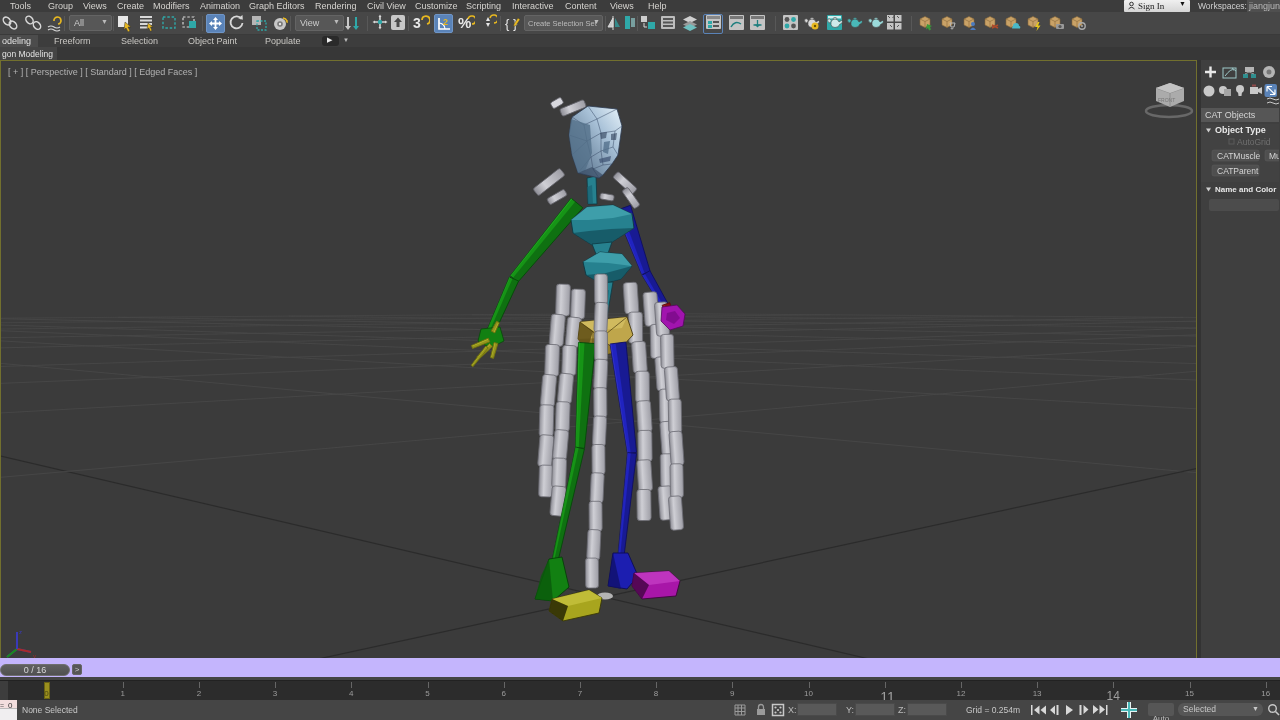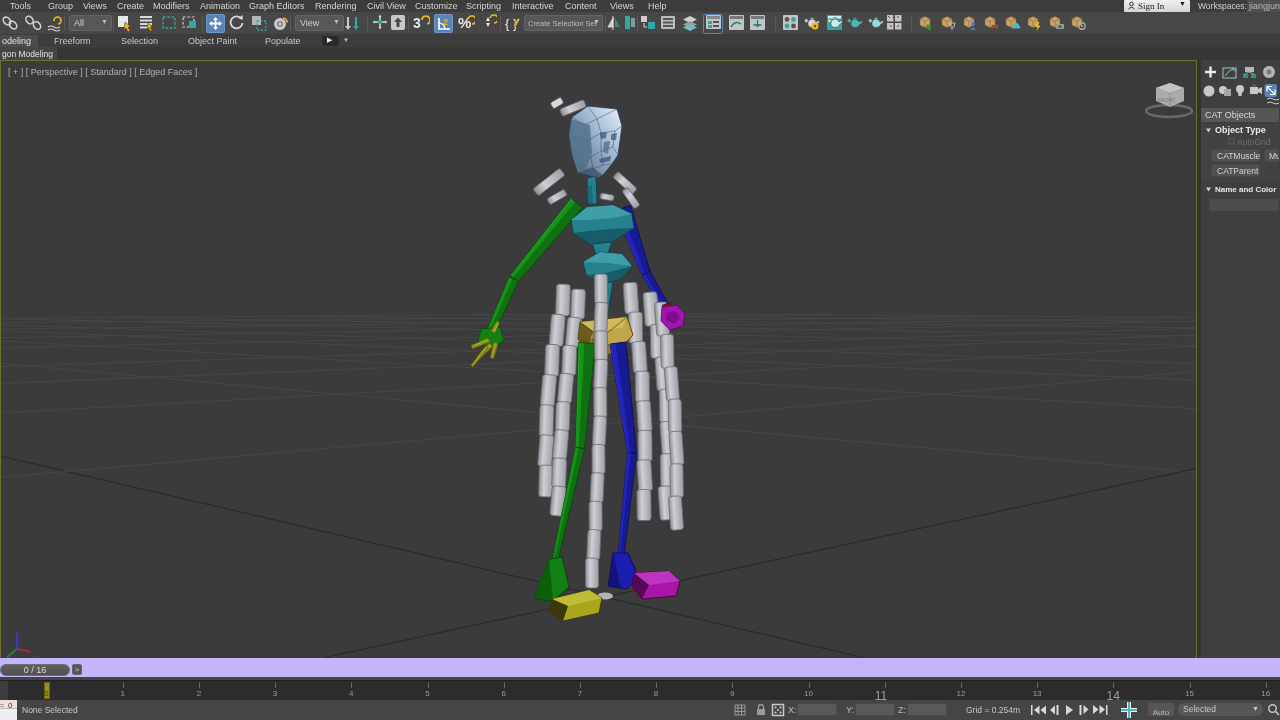--- a/index.html
+++ b/index.html
@@ -533,21 +533,21 @@
     <div style="position:absolute;left:493.7px;top:8px;width:20px;text-align:center;color:#9d9d9d;font-size:8px">6</div>
     <div style="position:absolute;left:579.9px;top:1px;width:1px;height:6px;background:#666"></div>
     <div style="position:absolute;left:569.9px;top:8px;width:20px;text-align:center;color:#9d9d9d;font-size:8px">7</div>
     <div style="position:absolute;left:656.1px;top:1px;width:1px;height:6px;background:#666"></div>
     <div style="position:absolute;left:646.1px;top:8px;width:20px;text-align:center;color:#9d9d9d;font-size:8px">8</div>
     <div style="position:absolute;left:732.3px;top:1px;width:1px;height:6px;background:#666"></div>
     <div style="position:absolute;left:722.3px;top:8px;width:20px;text-align:center;color:#9d9d9d;font-size:8px">9</div>
     <div style="position:absolute;left:808.5px;top:1px;width:1px;height:6px;background:#666"></div>
     <div style="position:absolute;left:798.5px;top:8px;width:20px;text-align:center;color:#9d9d9d;font-size:8px">10</div>
     <div style="position:absolute;left:884.7px;top:1px;width:1px;height:6px;background:#666"></div>
-    <div style="position:absolute;left:874.7px;top:8px;width:20px;text-align:left;color:#9d9d9d;font-size:12px">11</div>
+    <div style="position:absolute;left:874.7px;top:8px;width:20px;text-align:right;color:#9d9d9d;font-size:14px">11</div>
     <div style="position:absolute;left:960.9px;top:1px;width:1px;height:6px;background:#666"></div>
     <div style="position:absolute;left:950.9px;top:8px;width:20px;text-align:center;color:#9d9d9d;font-size:8px">12</div>
     <div style="position:absolute;left:1037.1px;top:1px;width:1px;height:6px;background:#666"></div>
     <div style="position:absolute;left:1027.1px;top:8px;width:20px;text-align:center;color:#9d9d9d;font-size:8px">13</div>
     <div style="position:absolute;left:1113.3px;top:1px;width:1px;height:6px;background:#666"></div>
     <div style="position:absolute;left:1103.3px;top:8px;width:20px;text-align:center;color:#9d9d9d;font-size:12px">14</div>
     <div style="position:absolute;left:1189.5px;top:1px;width:1px;height:6px;background:#666"></div>
     <div style="position:absolute;left:1179.5px;top:8px;width:20px;text-align:center;color:#9d9d9d;font-size:8px">15</div>
     <div style="position:absolute;left:1265.7px;top:1px;width:1px;height:6px;background:#666"></div>
     <div style="position:absolute;left:1255.7px;top:8px;width:20px;text-align:center;color:#9d9d9d;font-size:8px">16</div>
@@ -586,18 +586,18 @@
 <path d="M1 2 v10 h1.5 v-10 z M4 7 l5.5 -4.5 v9 z M10.5 7 l5.5 -4.5 v9 z" transform="translate(0,0)"></path>
 <path d="M20 7 l5 -4.5 v9 z M26.5 2 h2 v10 h-2 z"></path>
 <path d="M36 2 l7 5 l-7 5 z"></path>
 <path d="M49.5 2 h2 v10 h-2 z M53.5 2 l5 4.5 l-5 4.5 z"></path>
 <path d="M63 2 l5.5 4.5 l-5.5 4.5 z M69.5 2 l5.5 4.5 l-5.5 4.5 z M76 2 h1.5 v10 h-1.5 z"></path>
 </svg>
 <svg width="26" height="20" viewBox="0 0 26 20" style="position:absolute;left:1116px;top:0px">
       <path d="M13 2 v16 M5 10 h16" stroke="#e8f4f4" stroke-width="4"></path>
       <path d="M13 2 v16 M5 10 h16" stroke="#49b8b8" stroke-width="2"></path>
     </svg>
-<div style="position:absolute;left:1148px;top:3px;width:26px;height:13px;background:#565656;border-radius:2px;color:#bbb;font-size:8px;text-align:center;padding-top:5px">Auto</div>
+<div style="position:absolute;left:1148px;top:3px;width:26px;height:13px;background:#565656;border-radius:2px;color:#bbb;font-size:8px;text-align:center;padding-top:11px">Auto</div>
 <div style="position:absolute;left:1178px;top:3px;width:85px;height:13px;background:#565656;border-radius:6px;color:#c8c8c8;font-size:8.5px;padding:1px 0 0 5px">Selected<span style="position:absolute;right:4px;top:2px;font-size:7px">▼</span></div>
 <svg width="13" height="13" viewBox="0 0 13 13" style="position:absolute;left:1267px;top:3px">
       <circle cx="5.5" cy="5.5" r="3.8" fill="none" stroke="#c8c8c8" stroke-width="1.4"></circle>
       <path d="M8.5 8.5 l3.5 3.5" stroke="#c8c8c8" stroke-width="1.6"></path>
     </svg>
 </div>
 </body></html>

